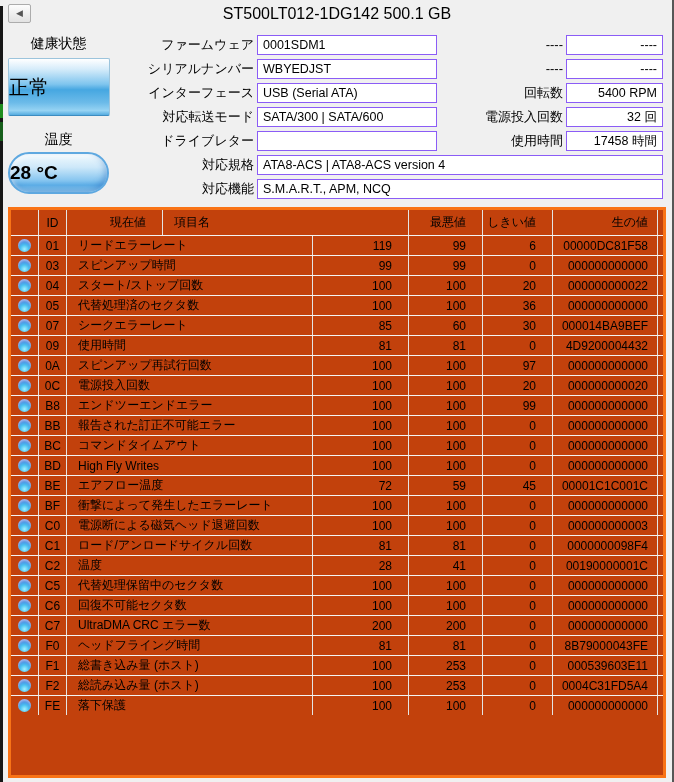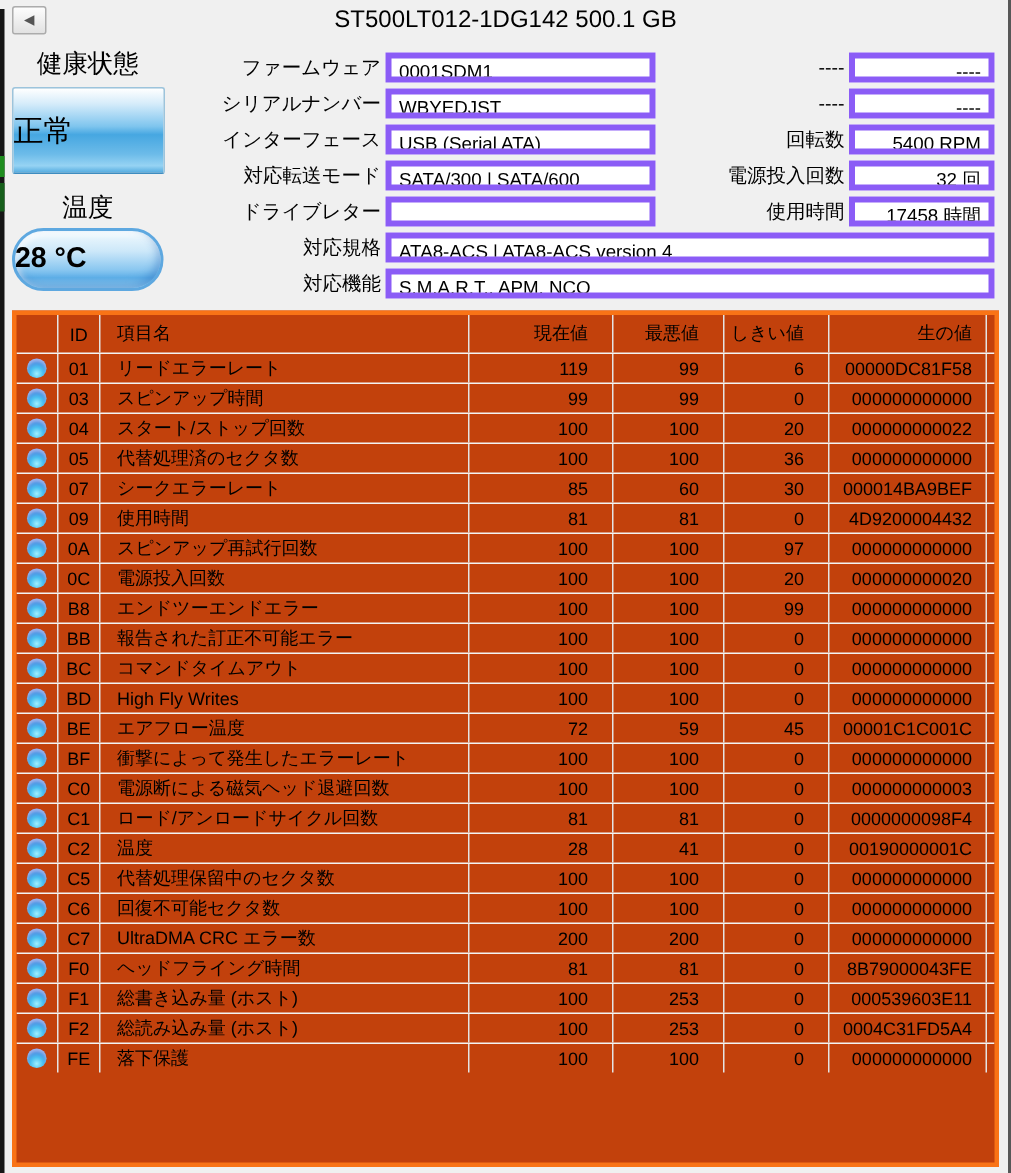--- a/index.html
+++ b/index.html
@@ -20,21 +20,21 @@
     background:linear-gradient(#fdfdfd,#e2e2e2);
     border:1px solid #acacac;border-radius:2px;
     font-size:9px;color:#555;line-height:17px;text-align:center;padding:0;
   }
   .title{
     position:absolute;left:40px;top:5px;width:594px;height:26px;
     text-align:center;font-size:16px;white-space:nowrap;
   }
   .health-label,.temp-label{
     position:absolute;left:8px;width:101px;text-align:center;
-    font-size:17px;height:18px;line-height:18px;
+    font-size:14px;height:18px;line-height:18px;
   }
   .health-label{top:34px;}
   .temp-label{top:130px;}
   .health-btn{
     position:absolute;left:8px;top:58px;width:102px;height:58px;
     border:1px solid #9cc4dc;border-bottom-color:#3d8cc0;border-radius:2px;
     background:linear-gradient(180deg,#ffffff 0%,#d6ecfa 18%,#7fc5ee 45%,#46a7e1 55%,#6cbbe9 78%,#96d3f3 92%,#55ace0 100%);
     font-size:20px;text-align:left;color:#000;padding:0;
     font-family:inherit;
   }
@@ -45,21 +45,21 @@
     box-shadow:inset -2px -3px 6px rgba(40,110,190,.45),inset 2px 2px 4px rgba(255,255,255,.85);
     font-size:19px;font-weight:bold;text-align:left;line-height:36px;color:#000;padding:0;
     font-family:inherit;
   }
   .field-label{
     position:absolute;height:20px;line-height:20px;font-size:13px;
     text-align:right;white-space:nowrap;overflow:hidden;
   }
   .field-box{
     position:absolute;height:20px;line-height:18px;font-size:12.5px;
-    background:#fff;border:4px solid #8b5cf6;box-sizing:border-box;
+    background:#fff;border:1px solid #8b5cf6;box-sizing:border-box;
     padding:0 5px;white-space:nowrap;overflow:hidden;
   }
   .field-box.right{text-align:right;}
 
   .panel{
     position:absolute;left:8px;top:207px;width:658px;height:571px;
     box-sizing:border-box;background:#c2410c;border:3px solid #f97316;overflow:hidden;
   }
   .t-head{display:flex;height:25px;}
   .t-row{display:flex;height:19px;border-top:1px solid #f3f3f3;}
@@ -130,22 +130,22 @@
     <div class="field-label" style="top: 107px; left: 420px; width: 143px;">電源投入回数</div>
     <div class="field-box right" style="top: 107px; left: 566px; width: 97px;">32 回</div>
     <div class="field-label" style="top: 131px; left: 420px; width: 143px;">使用時間</div>
     <div class="field-box right" style="top: 131px; left: 566px; width: 97px;">17458 時間</div>
   </div>
 
 <div class="panel">
   <div class="t-head" id="t-head">
       <div class="hc c-dot"></div>
       <div class="hc c-id">ID</div>
+      <div class="hc c-cur num">現在値</div>
       <div class="hc c-name">項目名</div>
-      <div class="hc c-cur num">現在値</div>
       <div class="hc c-worst num">最悪値</div>
       <div class="hc c-thr num">しきい値</div>
       <div class="hc c-raw numraw">生の値</div>
       <div class="hc c-sp"></div>
     </div>
   <div id="t-body">
       <div class="t-row">
         <div class="tc c-dot">
           <span class="dot"></span>
         </div>

